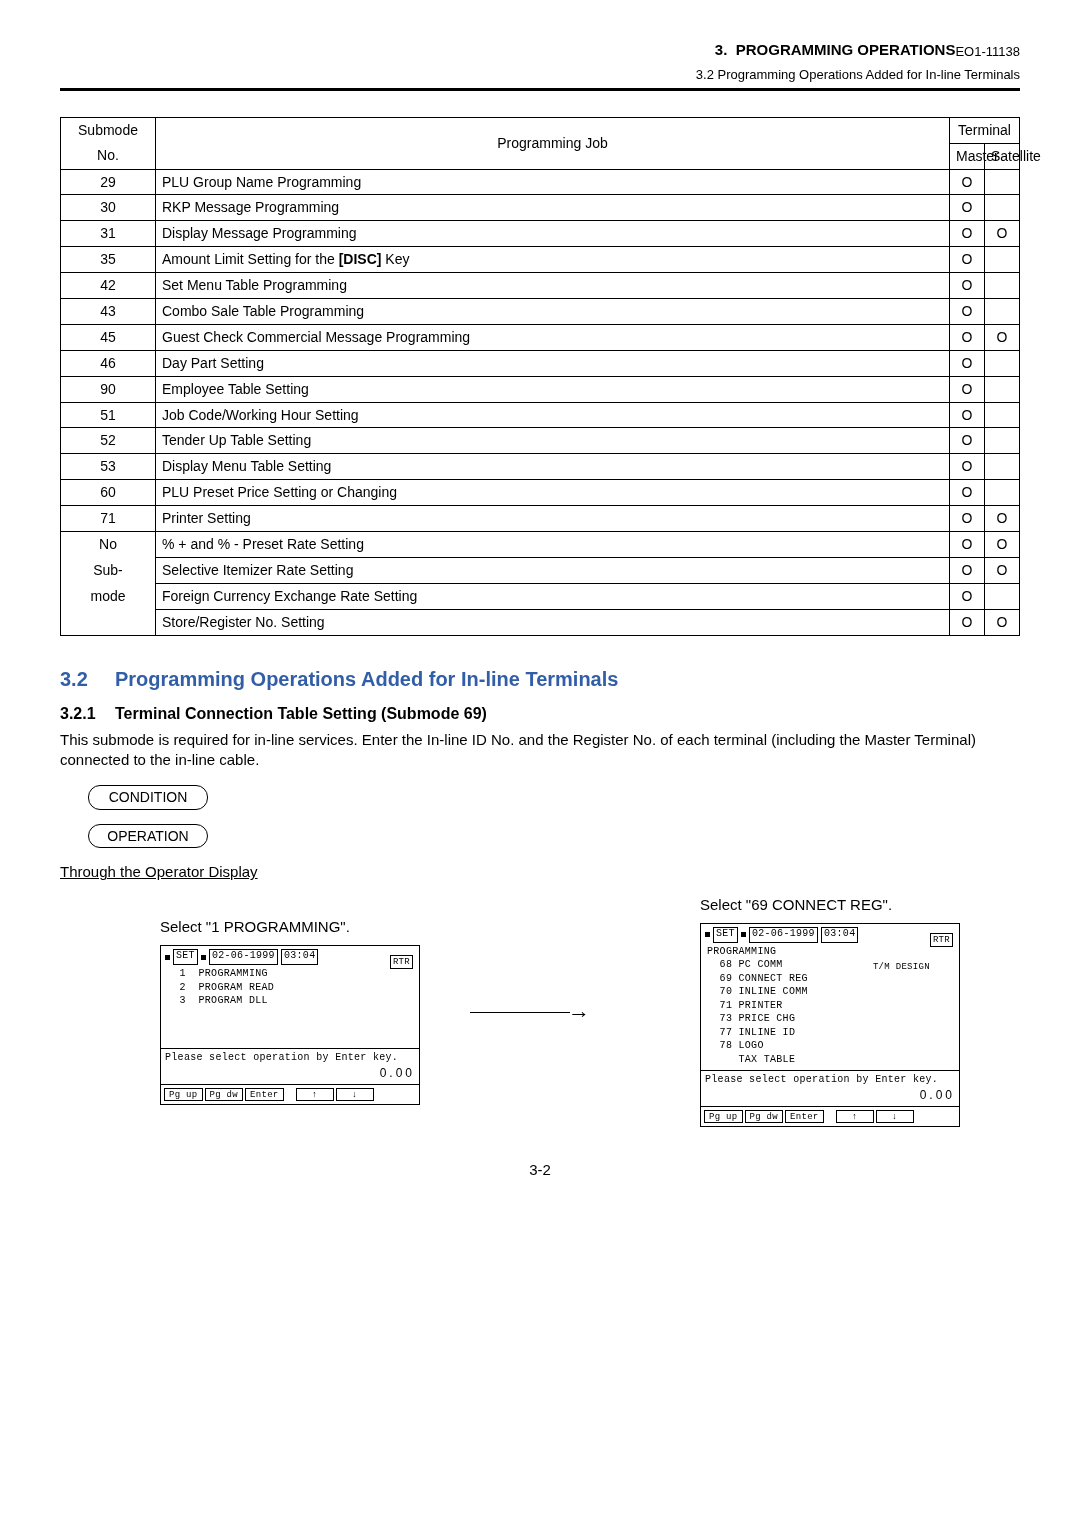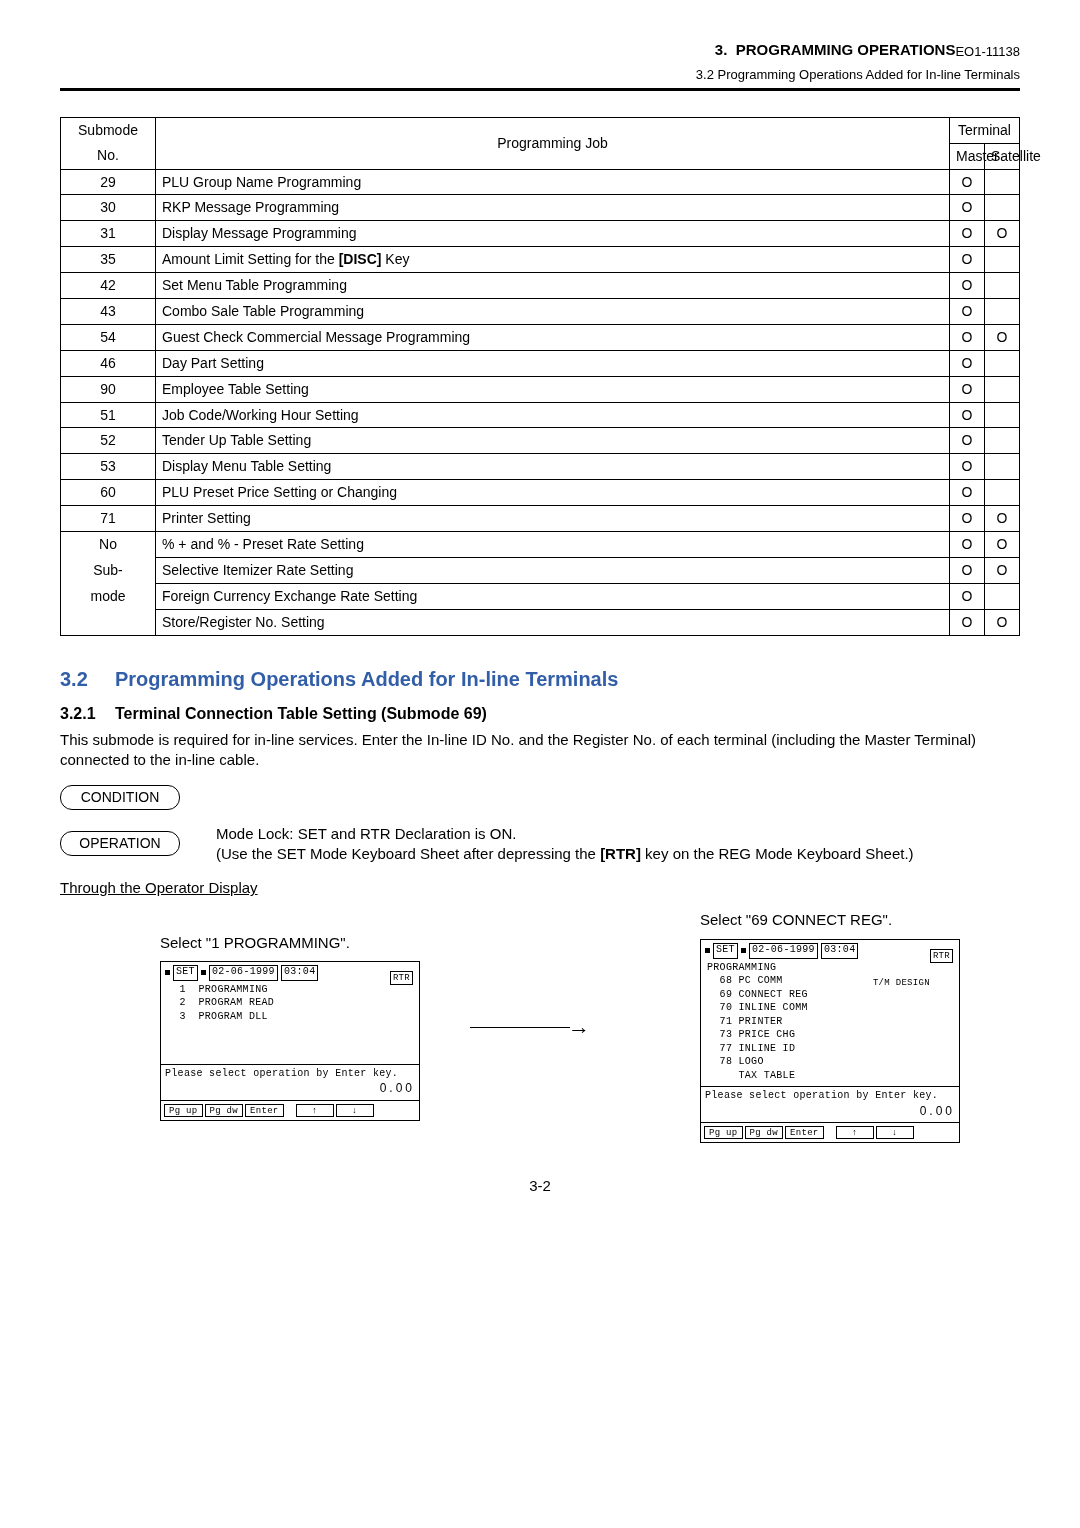--- a/index.html
+++ b/index.html
@@ -18,21 +18,21 @@
 table.tbl .c-term { width: 70px; text-align: center; }
 table.tbl .mark { font-family: Arial; font-size: 14px; }
 
 h2.sec32 { color: #325EA8; font-size: 20px; font-weight: bold; margin: 12px 0 10px; }
 h2.sec32 .num { display: inline-block; width: 55px; }
 h3.sub { font-size: 16px; font-weight: bold; margin-bottom: 6px; }
 h3.sub .num { display: inline-block; width: 55px; }
 
 p.body { font-size: 15px; margin-bottom: 14px; }
 
-.pill-row { display: flex; align-items: center; margin-bottom: 14px; }
+.pill-row { display: flex; align-items: flex-end; margin-bottom: 14px; margin-left: 28px; }
 .pill { border: 1px solid #000; border-radius: 12px; padding: 2px 10px; font-size: 14px; background: #fff; min-width: 120px; text-align: center; }
 .pill-txt { margin-left: 36px; font-size: 15px; flex: 1; }
 
 p.underline { text-decoration: underline; font-size: 15px; margin-bottom: 12px; }
 
 .disp-row { display: flex; align-items: center; justify-content: flex-start; margin-top: 6px; }
 .disp-col { width: 400px; }
 .disp-caption { font-size: 15px; margin-left: 100px; margin-bottom: 8px; }
 
 .screen { border: 1.5px solid #000; width: 260px; font-family: "Courier New", monospace; font-size: 10px; letter-spacing: 0.3px; margin-left: 100px; }
@@ -111,21 +111,21 @@
         <td class="c-term mark">O</td>
         <td class="c-term mark"></td>
       </tr>
       <tr>
         <td class="c-sub" style="">43</td>
         <td class="c-job">Combo Sale Table Programming</td>
         <td class="c-term mark">O</td>
         <td class="c-term mark"></td>
       </tr>
       <tr>
-        <td class="c-sub" style="">54</td>
+        <td class="c-sub" style="">45</td>
         <td class="c-job">Guest Check Commercial Message Programming</td>
         <td class="c-term mark">O</td>
         <td class="c-term mark">O</td>
       </tr>
       <tr>
         <td class="c-sub" style="">46</td>
         <td class="c-job">Day Part Setting</td>
         <td class="c-term mark">O</td>
         <td class="c-term mark"></td>
       </tr>
@@ -201,24 +201,20 @@
 </h3>
 
 <p class="body">This submode is required for in-line services. Enter the In-line ID No. and the Register No. of each terminal (including the Master Terminal) connected to the in-line cable.</p>
 
 <div class="pill-row">
   <span class="pill">CONDITION</span>
 </div>
 
 <div class="pill-row">
   <span class="pill">OPERATION</span>
-  <span class="pill-txt" style="text-align:justify">
-    <span>Mode Lock:  SET and RTR Declaration is ON.</span><br>
-    <span>(Use the SET Mode Keyboard Sheet after depressing the </span><b>[RTR]</b><span> key on the REG Mode Keyboard Sheet.)</span>
-  </span>
 </div>
 
 <p class="underline">Through the Operator Display</p>
 
 <div class="disp-row">
   <div class="disp-col">
     <div class="disp-caption">Select "1 PROGRAMMING".</div>
     <div class="screen">
       <div class="screen-top">
         <div class="status">

